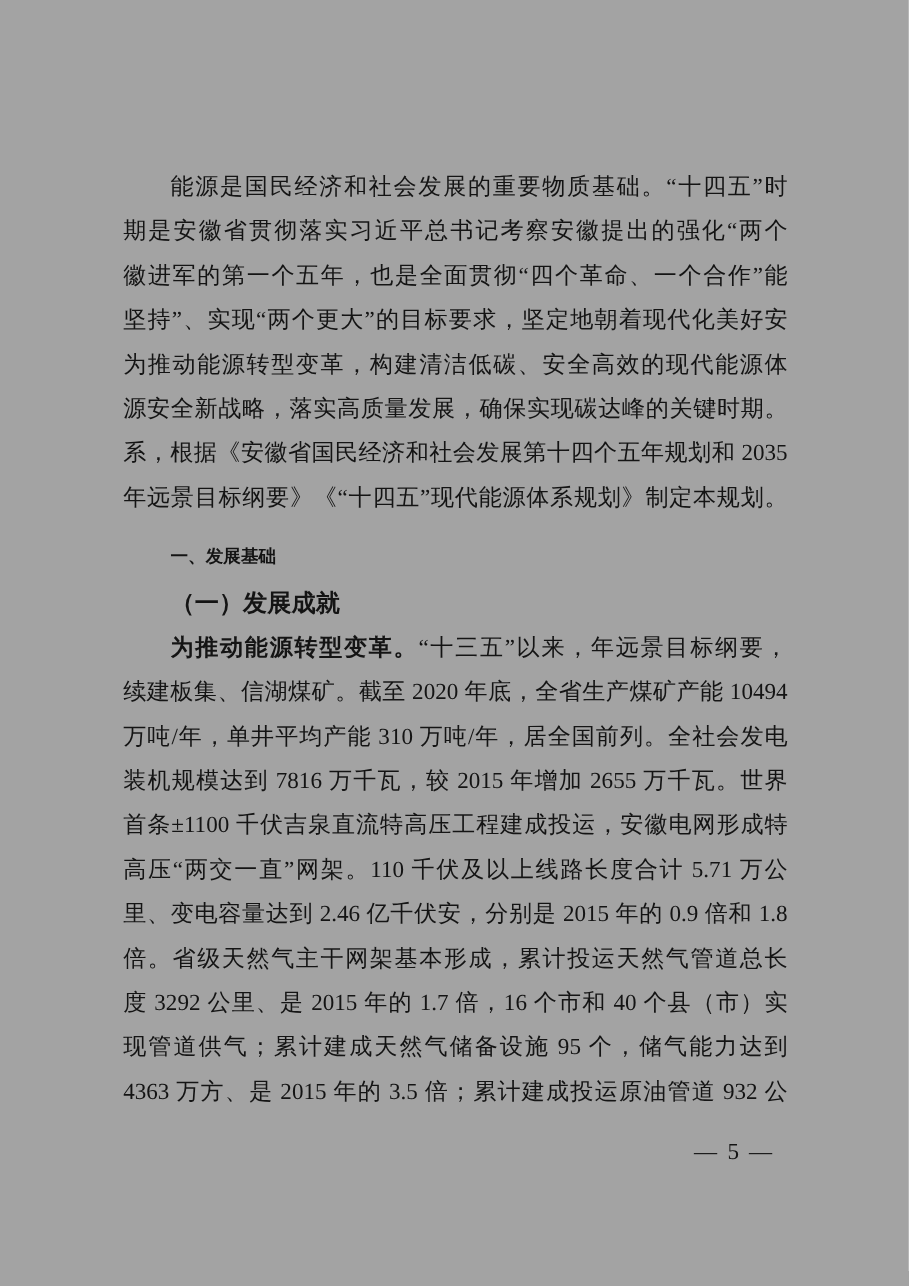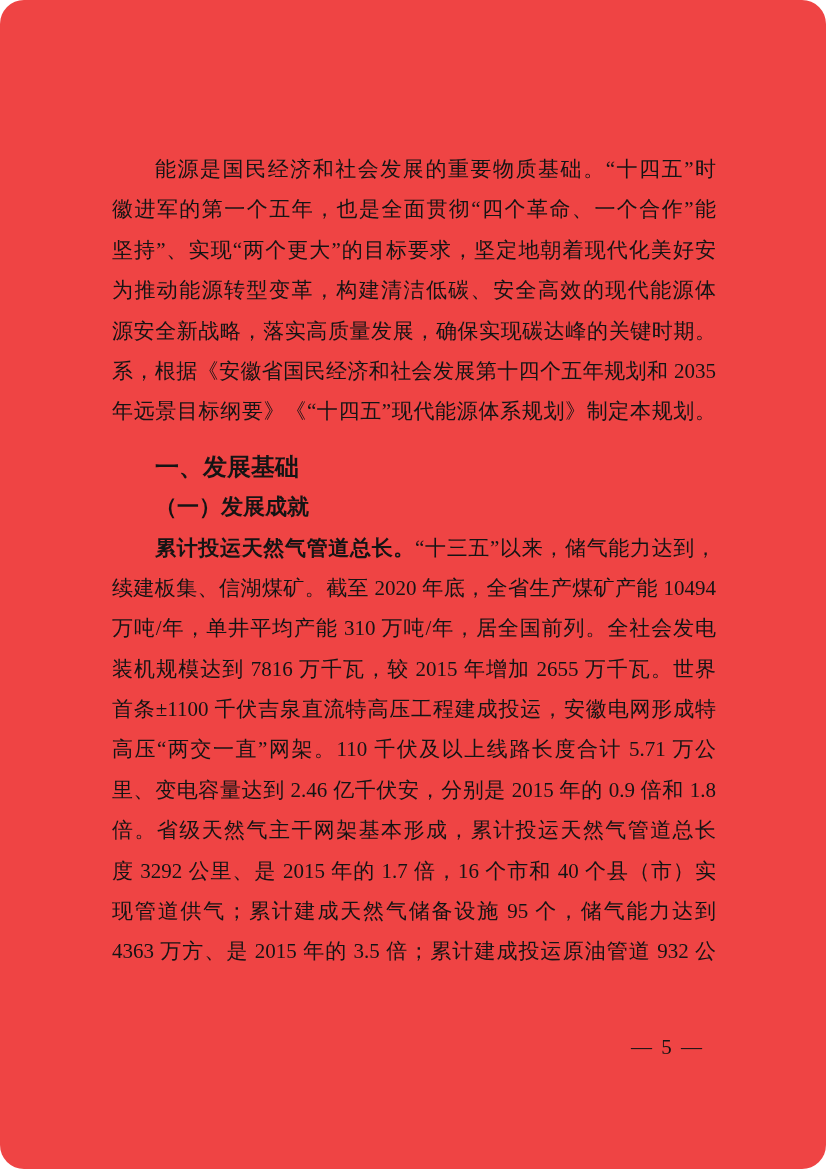--- a/index.html
+++ b/index.html
@@ -11,22 +11,21 @@
     height: 1169px;
     background: #ffffff;
     position: relative;
     overflow: hidden;
     font-family: "Liberation Serif", "DejaVu Serif", serif;
     color: #141414;
   }
   .page {
     position: absolute;
     inset: 0;
-    background: #ef4444;
-    border-radius: 24px;
+    background: #a3a3a3;
   }
   .text-block {
     position: absolute;
     left: 112px;
     top: 149px;
     width: 604px;
   }
   .line {
     margin: 0;
     padding: 0;
@@ -38,21 +37,21 @@
     text-align-last: justify;
     white-space: nowrap;
     overflow: visible;
   }
   .ind {
     text-indent: 43px;
   }
   .heading1 {
     font-family: "Liberation Sans", "DejaVu Sans", sans-serif;
     font-weight: bold;
-    font-size: 24px;
+    font-size: 16px;
     text-align: right;
     text-align-last: left;
     margin-top: 15px;
   }
   .heading2 {
     font-weight: bold;
     font-size: 22px;
     text-align: center;
     text-align-last: left;
   }
@@ -71,33 +70,34 @@
   }
 </style>
 </head>
 <body>
 
 <div class="page">
 
   <main class="text-block">
 
     <p class="line ind">能源是国民经济和社会发展的重要物质基础。“十四五”时</p>
+    <p class="line">期是安徽省贯彻落实习近平总书记考察安徽提出的强化“两个</p>
     <p class="line">徽进军的第一个五年，也是全面贯彻“四个革命、一个合作”能</p>
     <p class="line">坚持”、实现“两个更大”的目标要求，坚定地朝着现代化美好安</p>
     <p class="line">为推动能源转型变革，构建清洁低碳、安全高效的现代能源体</p>
     <p class="line">源安全新战略，落实高质量发展，确保实现碳达峰的关键时期。</p>
     <p class="line">系，根据《安徽省国民经济和社会发展第十四个五年规划和 2035</p>
     <p class="line">年远景目标纲要》《“十四五”现代能源体系规划》制定本规划。</p>
 
     <h2 class="line heading1 ind">一、发展基础</h2>
 
     <h3 class="line heading2 ind">（一）发展成就</h3>
 
     <p class="line ind">
-      <span class="lead">累计投运天然气管道总长。</span><span>“十三五”以来，储气能力达到，</span>
+      <span class="lead">为推动能源转型变革。</span><span>“十三五”以来，年远景目标纲要，</span>
     </p>
     <p class="line">续建板集、信湖煤矿。截至 2020 年底，全省生产煤矿产能 10494</p>
     <p class="line">万吨/年，单井平均产能 310 万吨/年，居全国前列。全社会发电</p>
     <p class="line">装机规模达到 7816 万千瓦，较 2015 年增加 2655 万千瓦。世界</p>
     <p class="line">首条±1100 千伏吉泉直流特高压工程建成投运，安徽电网形成特</p>
     <p class="line">高压“两交一直”网架。110 千伏及以上线路长度合计 5.71 万公</p>
     <p class="line">里、变电容量达到 2.46 亿千伏安，分别是 2015 年的 0.9 倍和 1.8</p>
     <p class="line">倍。省级天然气主干网架基本形成，累计投运天然气管道总长</p>
     <p class="line">度 3292 公里、是 2015 年的 1.7 倍，16 个市和 40 个县（市）实</p>
     <p class="line">现管道供气；累计建成天然气储备设施 95 个，储气能力达到</p>

